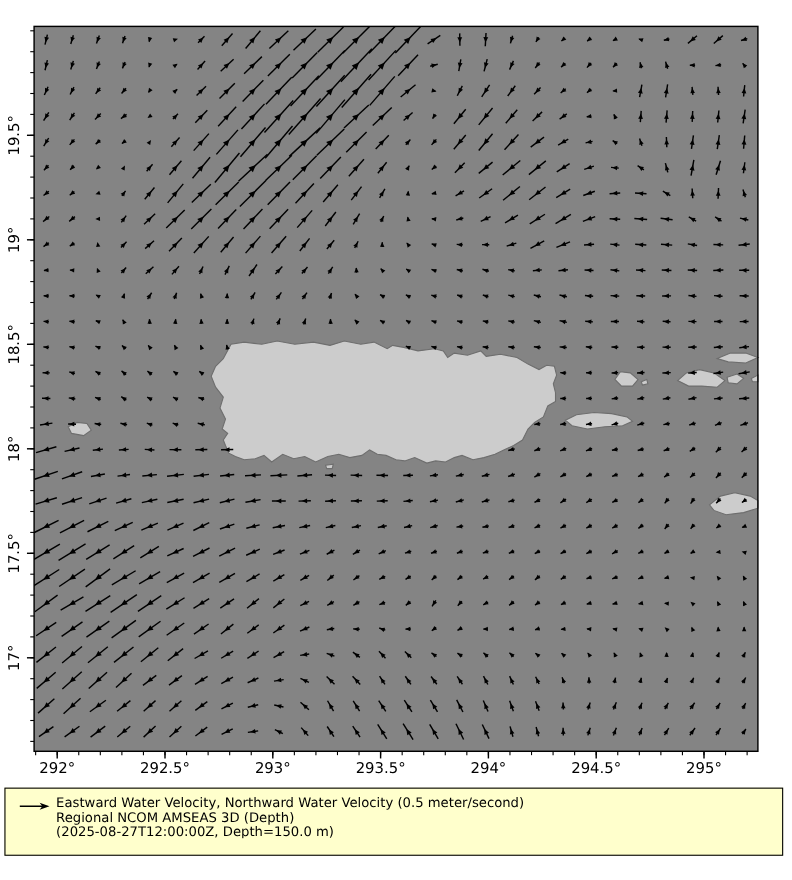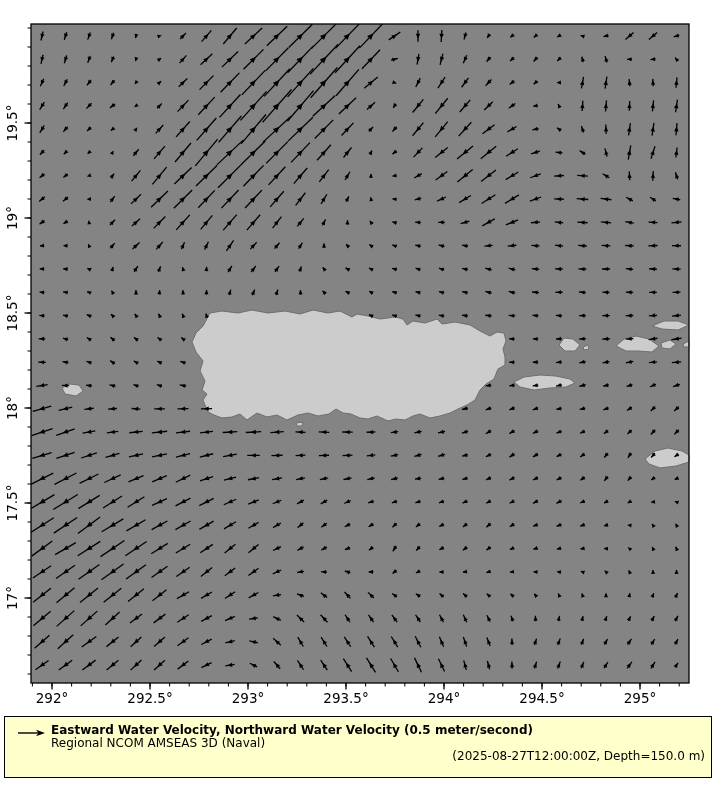--- a/index.html
+++ b/index.html
@@ -3,23 +3,23 @@
 <meta charset="utf-8">
 <style>
   html,body{margin:0;padding:0;background:#ffffff;}
   #canvas{position:relative;width:720px;height:800px;background:#ffffff;
           font-family:"DejaVu Sans","Liberation Sans",sans-serif;overflow:hidden;}
   #mapsvg{position:absolute;left:0;top:0;}
   #legend{position:absolute;left:4px;top:716px;width:708px;height:62px;
           border:1px solid #000;box-sizing:border-box;
           font-size:12px;color:#000;line-height:12.5px;}
   #legend .lrow{position:absolute;left:46px;right:6px;white-space:nowrap;overflow:hidden;}
-  #legend .t1{top:7px;font-weight:bold;}
+  #legend .t1{top:7px;font-weight:normal;}
   #legend .t2{top:20px;}
-  #legend .t3{top:32.5px;text-align:right;}
+  #legend .t3{top:32.5px;}
   #legend .t4{top:45px;}
   #legend svg{position:absolute;left:12px;top:11px;}
   text{font-family:"DejaVu Sans","Liberation Sans",sans-serif;}
 </style>
 </head>
 <body>
 
 <div id="canvas">
   <svg id="mapsvg" width="720" height="800">
       <rect x="31" y="24" width="658" height="659" fill="#848484"></rect>
@@ -3048,16 +3048,16 @@
         <text transform="translate(17,598) rotate(-90)" text-anchor="middle" font-size="13.5px" fill="#000000">17°</text>
       </g>
     </svg>
 
   <div id="legend" style="background: rgb(255, 255, 204);">
     <svg width="30" height="10">
       <line x1="1" y1="5" x2="22" y2="5" stroke="#000" stroke-width="1.4"></line>
       <polygon points="28,5 19,1.8 21.5,5 19,8.2" fill="#000"></polygon>
     </svg>
     <div class="lrow t1">Eastward Water Velocity, Northward Water Velocity (0.5 meter/second)</div>
-    <div class="lrow t2">Regional NCOM AMSEAS 3D (Naval)</div>
+    <div class="lrow t2">Regional NCOM AMSEAS 3D (Depth)</div>
     <div class="lrow t3">(2025-08-27T12:00:00Z, Depth=150.0 m)</div>
   </div>
 </div>
 
 </body></html>

